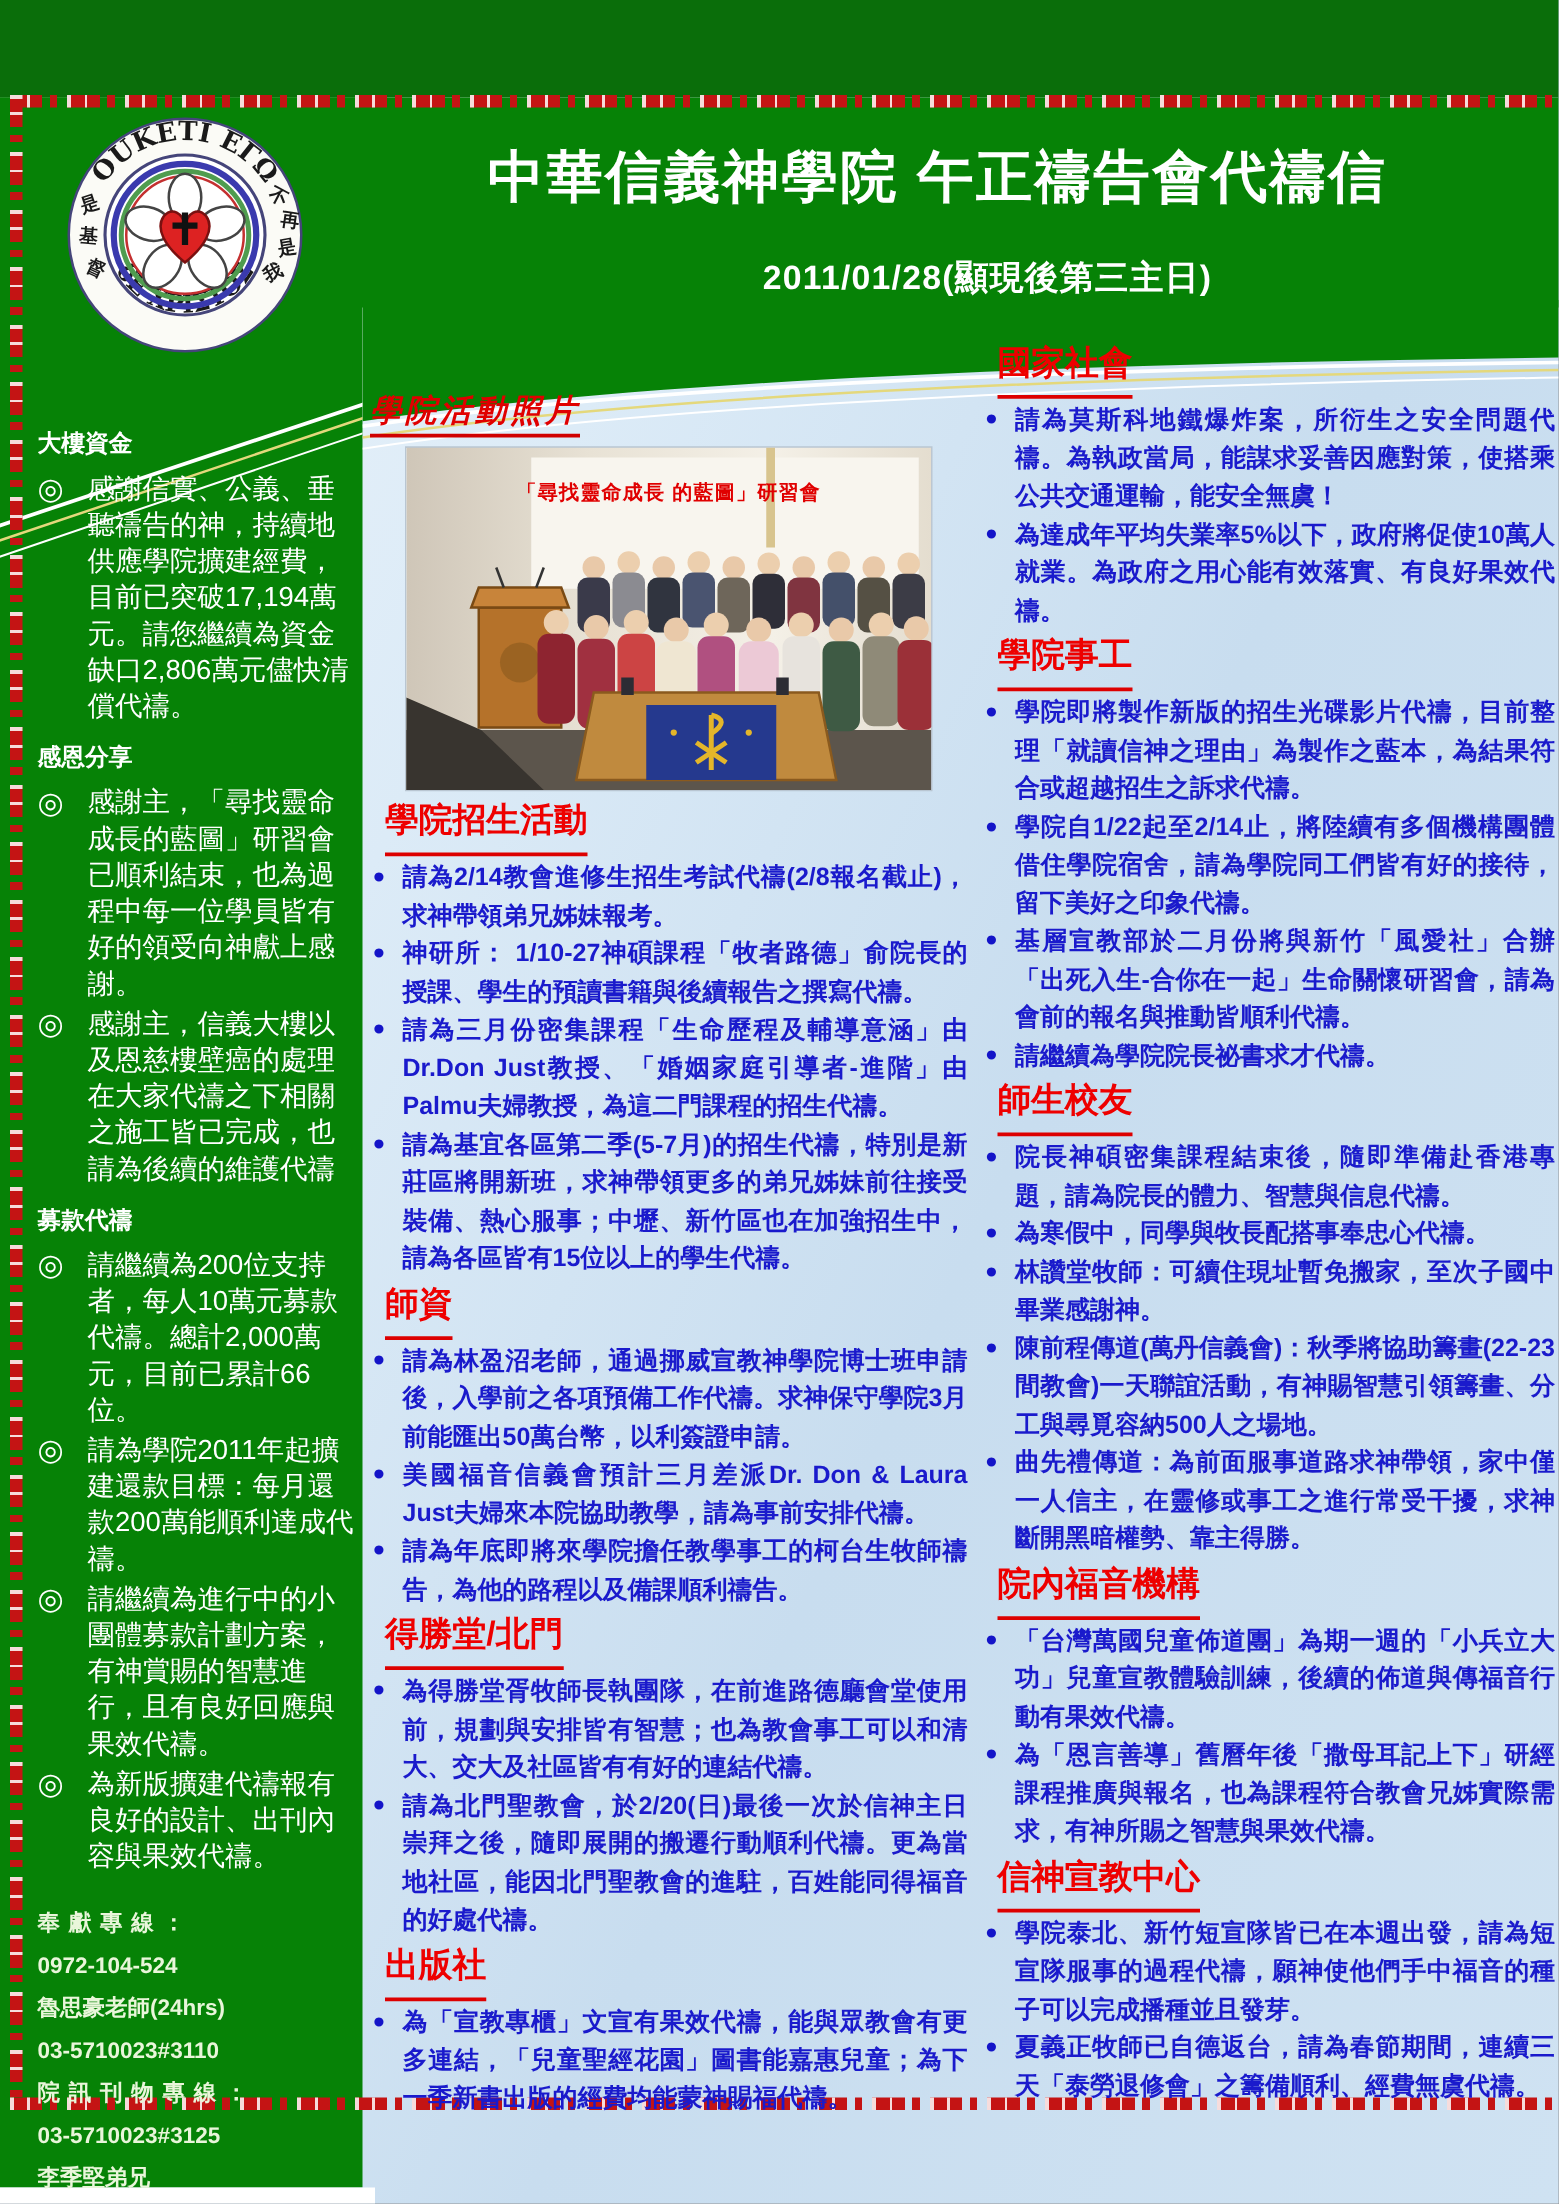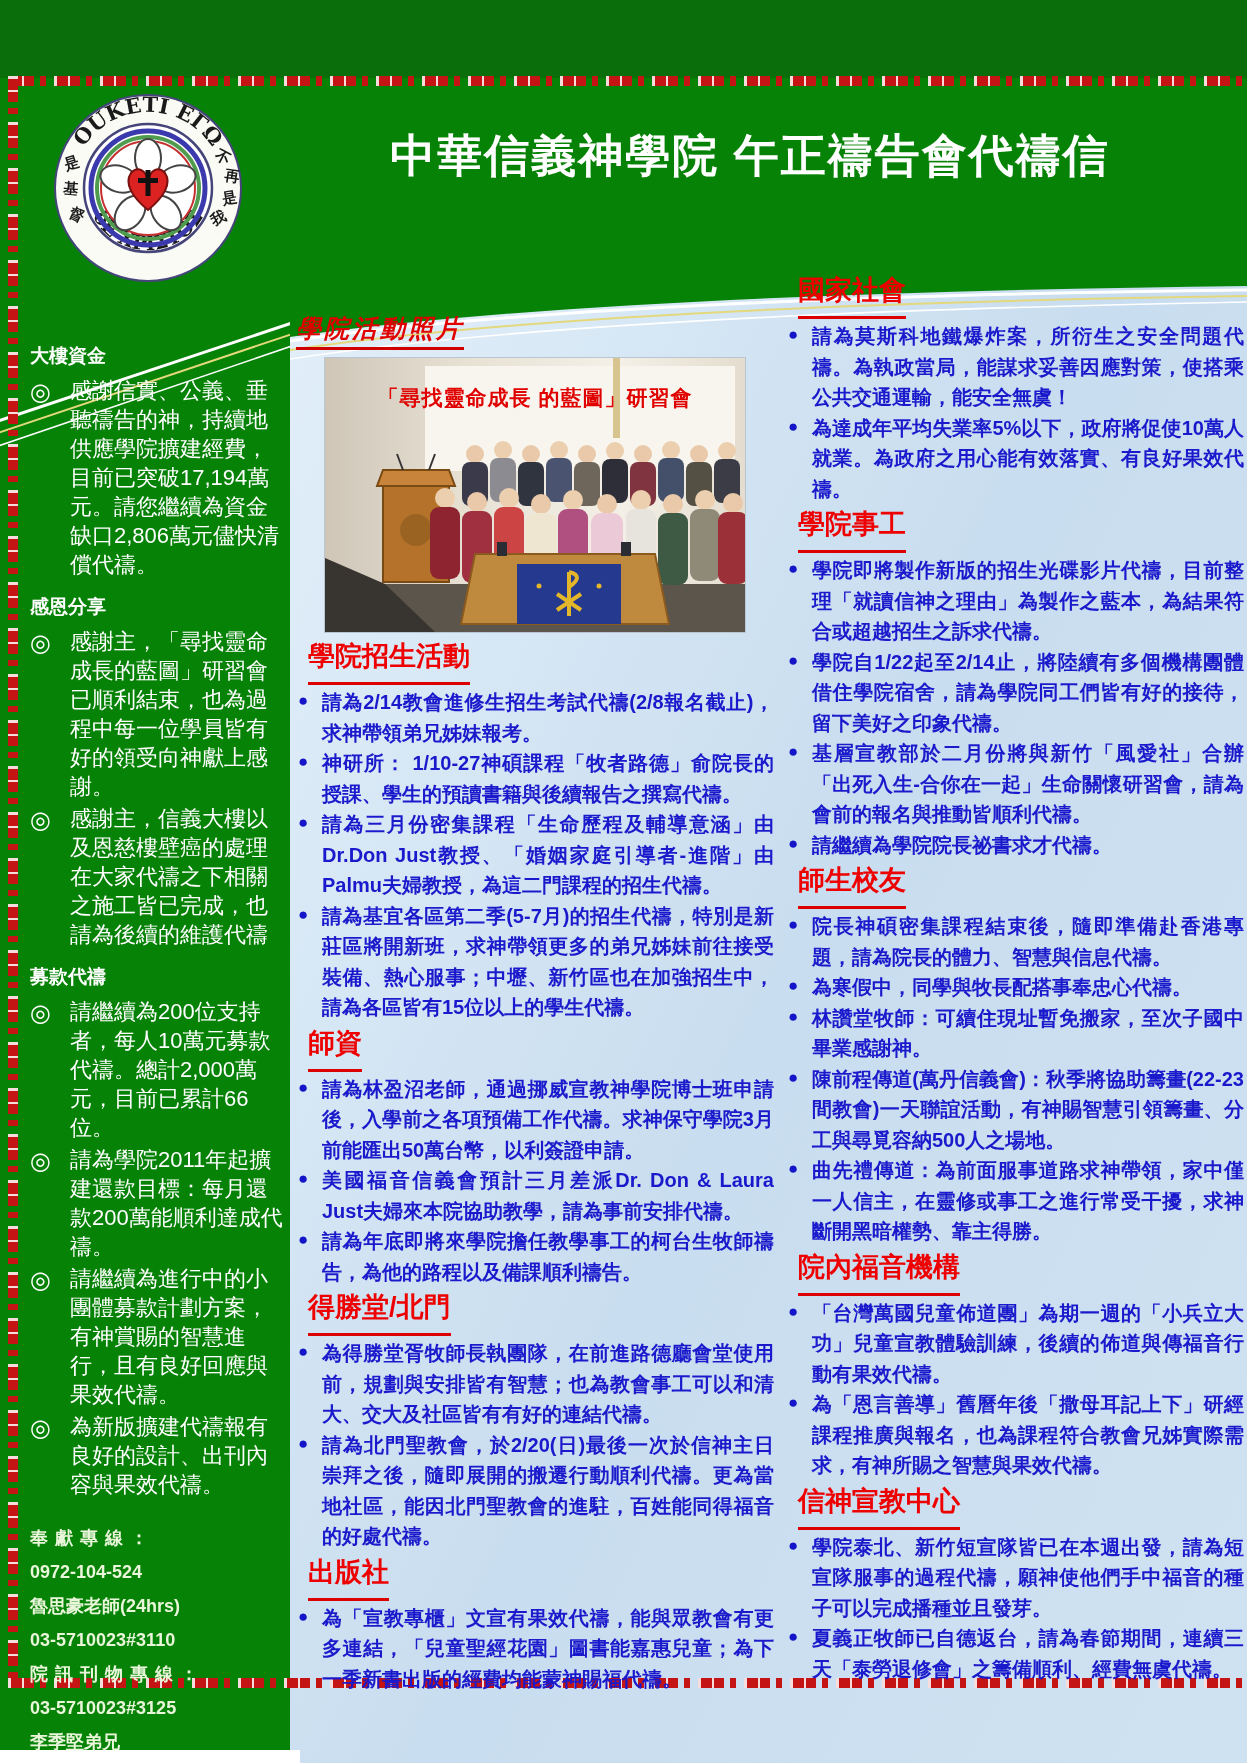--- a/index.html
+++ b/index.html
@@ -23,21 +23,21 @@
   .dash-v{width:10px;
     background-image:
       repeating-linear-gradient(180deg,rgba(255,255,255,.85) 0 3px,transparent 3px 14px,rgba(255,255,255,.85) 14px 16px,transparent 16px 46px),
       repeating-linear-gradient(180deg,#c41414 0 26px,transparent 26px 32px,#c41414 32px 38px,transparent 38px 46px);}
   .border-top{left:8px;top:76px;width:1239px;}
   .border-bottom{left:8px;top:1678px;width:1239px;}
   .border-left{left:8px;top:76px;height:1612px;}
   .bottom-white{position:absolute;left:0;top:1750px;width:300px;height:13px;background:#ffffff;}
   
   .logo{position:absolute;left:52px;top:92px;}
-  .title{position:absolute;left:300px;top:126px;width:900px;text-align:center;
+  .title{position:absolute;left:300px;top:112px;width:900px;text-align:center;
     color:#ffffff;font-size:45px;font-weight:bold;letter-spacing:2px;white-space:nowrap;}
   .date{position:absolute;left:360px;top:204px;width:860px;text-align:center;
     color:#ffffff;font-size:27px;font-weight:bold;letter-spacing:1px;}
   
   .side{position:absolute;left:30px;top:328px;width:254px;color:#ffffff;}
   .side-h{font-size:19px;font-weight:bold;margin:12px 0 4px 0;line-height:32px;}
   .side-item{position:relative;padding-left:40px;font-size:22px;line-height:29px;margin-bottom:3px;}
   .side-item .sblt{position:absolute;left:0;top:1px;font-size:24px;}
   .contact{margin-top:22px;font-size:18px;line-height:34px;color:#e9f6da;font-weight:bold;}
   .contact .sp{letter-spacing:7px;}
@@ -51,21 +51,21 @@
   .item{position:relative;padding-left:26px;color:#1a1acc;font-size:20px;
     font-weight:bold;line-height:30.5px;text-align:justify;}
   .item .blt{position:absolute;left:2px;top:-1px;font-size:17px;color:#1414c8;}
   
   .photo-title{ text-align:left;margin:2px 0 8px 0;}
   .photo-title span{display:inline-block;color:#e00000;font-size:25px;font-weight:bold;
     font-style:italic;border-bottom:3px solid #d00000;padding-bottom:2px;letter-spacing:3px;}
   .photo{position:relative;width:420px;height:274px;margin:0 auto 10px auto;
     box-shadow:0 0 0 1px #b9c6d2;}
   .photo-caption{position:absolute;left:0;top:26px;width:100%;text-align:center;
-    color:#e00000;font-size:21px;font-weight:bold;letter-spacing:1px;}
+    color:#e00000;font-size:16px;font-weight:bold;letter-spacing:1px;}
 </style>
 </head>
 <body>
 
 <div class="page">
 
   <div class="topstrip"></div>
   <div class="headerbg"></div>
   <div class="sidebarbg"></div>
 
@@ -122,20 +122,21 @@
       </g>
       <path d="M96,118 C80,105 72,91 79,81 C86,73 94,79 96,88 C98,79 106,73 113,81 C120,91 112,105 96,118 Z" fill="#dd2222" stroke="#7a1010" stroke-width="2"></path>
       <g fill="#111111">
         <rect x="93.5" y="78" width="5" height="26"></rect>
         <rect x="86" y="86" width="20" height="5"></rect>
       </g>
     </g>
   </svg>
 
   <div class="title">中華信義神學院 午正禱告會代禱信</div>
+  <div class="date">2011/01/28(顯現後第三主日)</div>
 
   <div class="side">
     <div>
 
         <div class="side-sec">
           <div class="side-h">大樓資金</div>
           <div>
 
               <div class="side-item">
                 <span class="sblt">◎</span>

